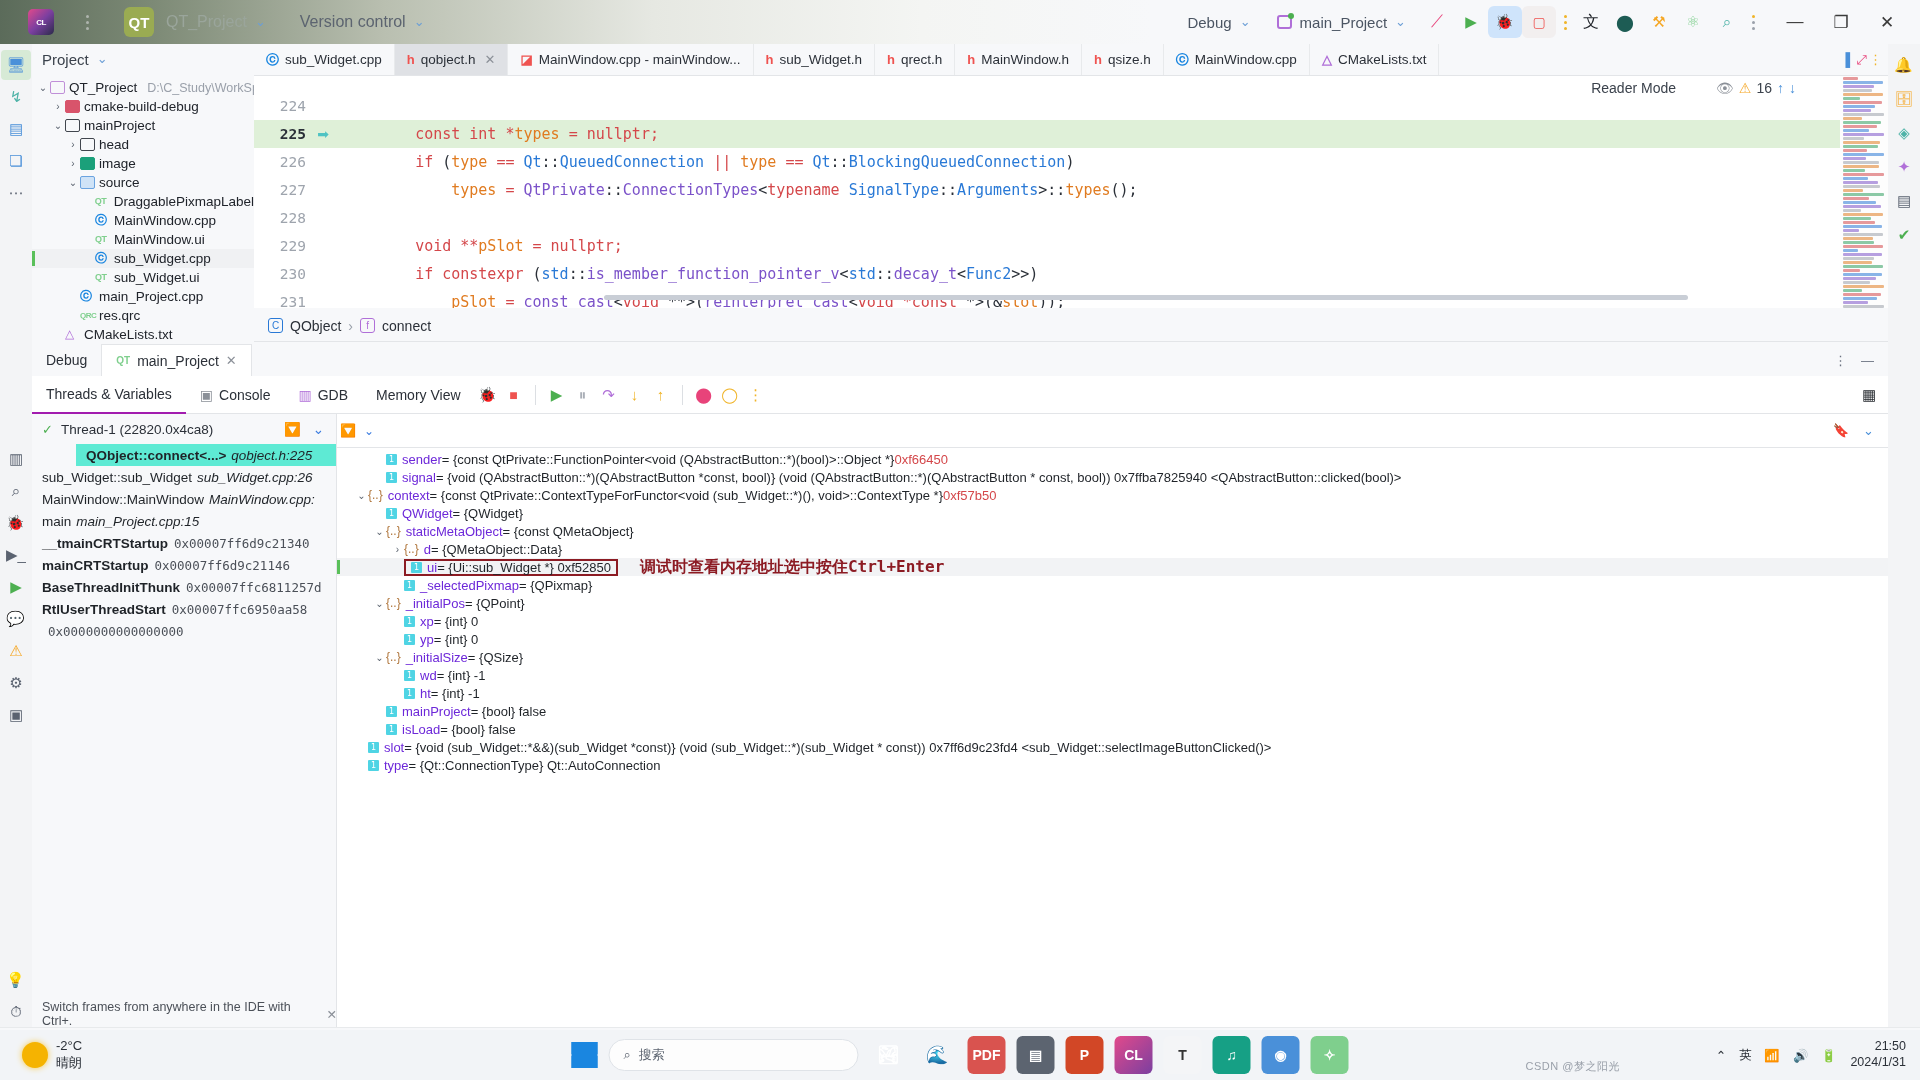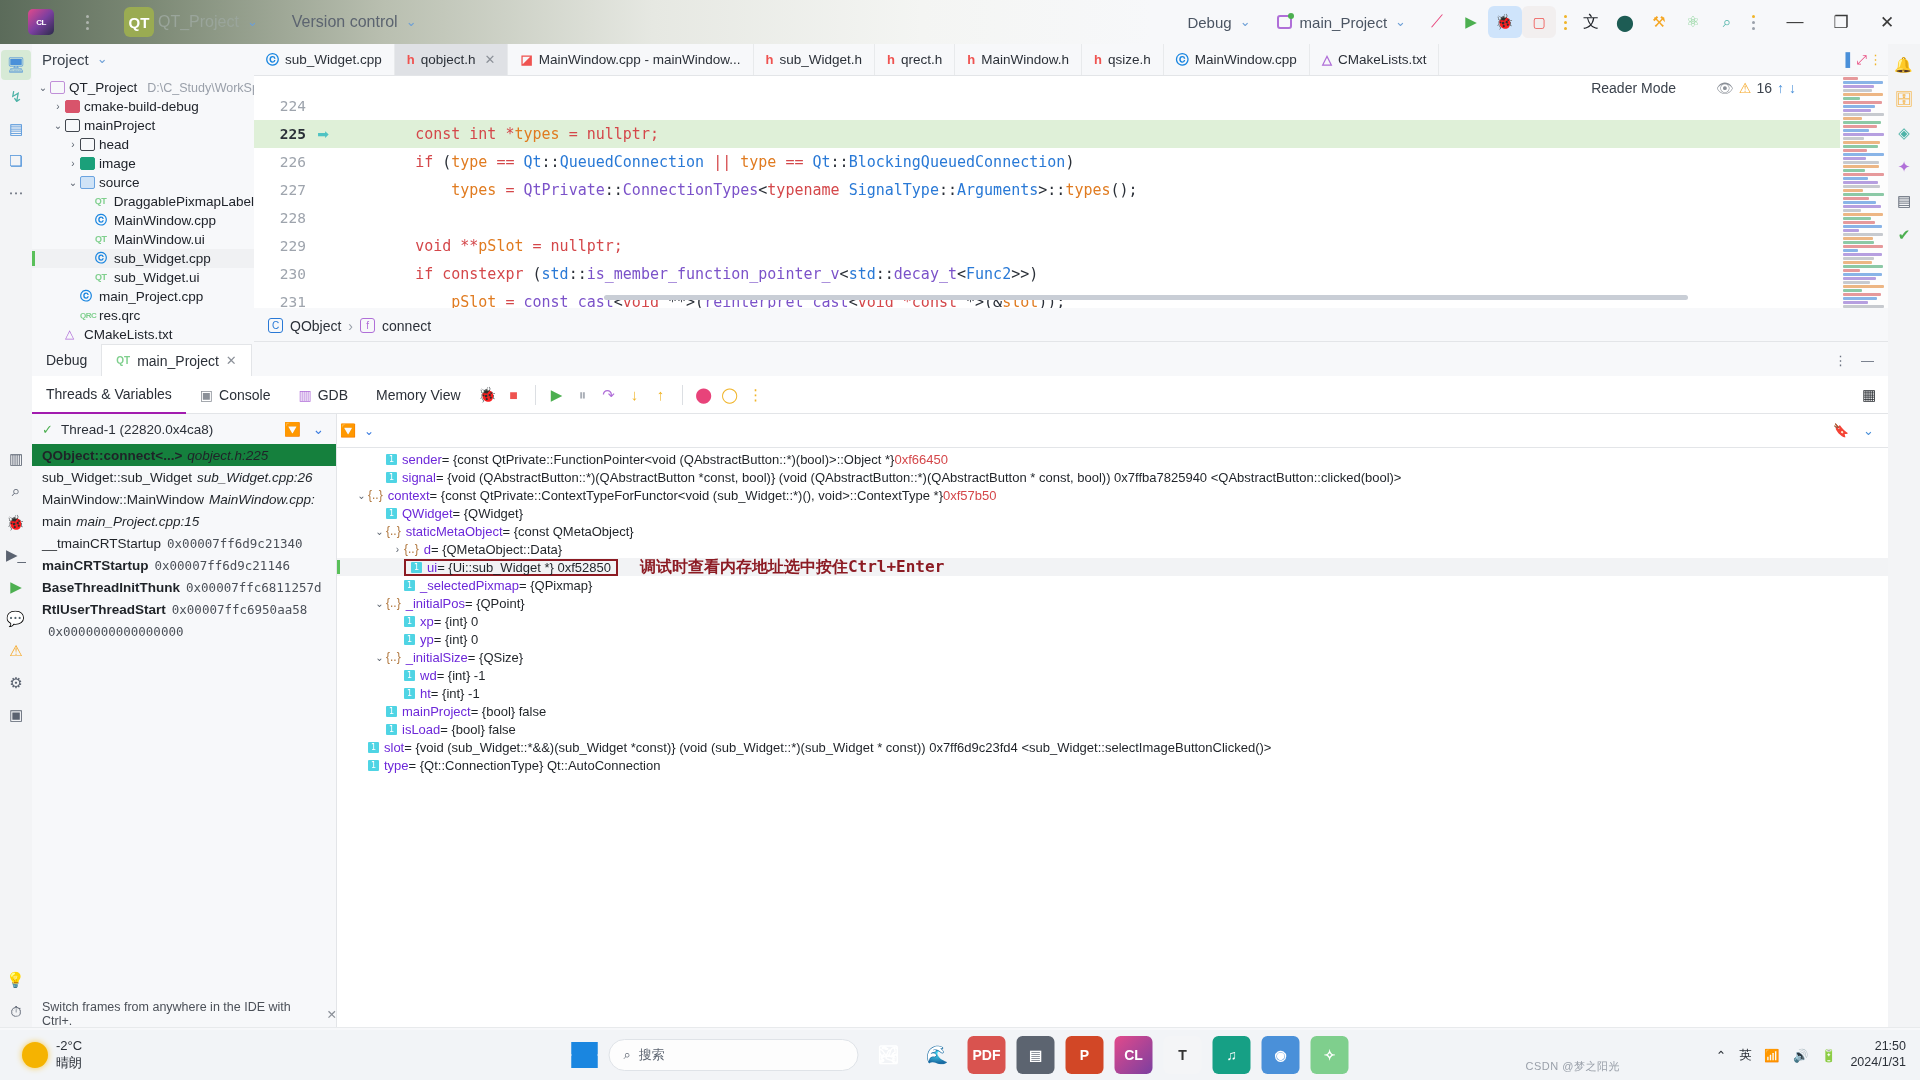--- a/index.html
+++ b/index.html
@@ -20,21 +20,21 @@
   }
   .tb-logo { width:26px; height:26px; margin-left:28px; border-radius:5px;
      background:linear-gradient(135deg,#e24a8b 0%, #7b3fa0 50%, #2b2b4a 100%);
      display:flex; align-items:center; justify-content:center; color:#fff; font-size:8px; font-weight:bold; letter-spacing:-.5px;}
   .tb-dots { width:22px; height:26px; margin-left:22px; display:flex; flex-direction:column;
      align-items:center; justify-content:center; gap:3px;}
   .tb-dots i { display:block; width:3px; height:3px; border-radius:50%; background:#aeb5ae;}
   .qt-badge { width:30px; height:30px; margin-left:26px; border-radius:6px;
      background:#9aab52; color:#fff; font-weight:bold; font-size:15px;
      display:flex; align-items:center; justify-content:center; }
-  .tb-proj { margin-left:4px; font-size:16px; color:#9aa59b; }
+  .tb-proj { margin-left:12px; font-size:16px; color:#9aa59b; }
   .tb-vc { margin-left:34px; font-size:16px; color:#5c6470; }
   .chev { display:inline-block; margin-left:8px; color:#6c9fd6; font-size:13px; transform:translateY(-1px);}
   .tb-right { margin-left:auto; display:flex; align-items:center; gap:0; padding-right:10px;}
   .runcfg { display:flex; align-items:center; font-size:15px; color:#4b5563; }
   .runcfg .icon-win { width:15px; height:14px; border:2px solid #b06fd8; border-radius:3px; margin-right:8px; position:relative;}
   .runcfg .icon-win:after{content:""; position:absolute; right:-4px; top:-4px; width:6px;height:6px;border-radius:50%;background:#4caf50;}
   .tb-btn { width:34px; height:32px; display:flex; align-items:center; justify-content:center; border-radius:6px; cursor:default;}
   .tb-btn.active { background:#cfe4fb; }
   .tb-btn.stopbtn { background:#f2efef; }
   .sep-dots { width:18px; display:flex; flex-direction:column; align-items:center; gap:3px; }
@@ -136,21 +136,21 @@
   .tbtn { width:26px; height:26px; display:flex; align-items:center; justify-content:center; font-size:15px;}
 
   
   .frames { position:absolute; left:32px; top:414px; width:305px; bottom:53px; background:#f7f8fa;
      border-right:1px solid #e3e5e8; overflow:hidden;}
   .fhdr { height:30px; display:flex; align-items:center; gap:8px; padding-left:10px; font-size:13.5px; color:#2b3038;}
   .fhdr .chk { color:#4caf50; font-size:13px;}
   .fhdr-right{ margin-left:auto; display:flex; align-items:center; gap:12px; padding-right:12px;}
   .frow { height:22px; display:flex; align-items:center; padding-left:10px; font-size:13.5px; white-space:nowrap;
      overflow:hidden; color:#1f2328;}
-  .frow.sel { background:#15803d; }
+  .frow.sel { background:#5eead4;margin-left:44px; }
   .frow .fn { font-weight:bold; }
   .frow .fl { color:#1f2328; font-style:italic; margin-left:5px;}
   .frow .fa { color:#4b5058; font-size:12.5px; margin-left:6px; font-family:"DejaVu Sans Mono", monospace;}
   .fhint { position:absolute; left:0; bottom:0; width:305px; height:26px; display:flex; align-items:center;
      padding-left:10px; font-size:12.5px; color:#4b5058; background:#f7f8fa;}
   .fhint .x{margin-left:8px; color:#8b9098;}
 
   
   .evalbar { position:absolute; left:337px; top:414px; right:32px; height:34px; background:#ffffff;
      display:flex; align-items:center; border-bottom:1px solid #e3e5e8;}
@@ -635,21 +635,21 @@
         </div>
         <div class="frow">
           <span class="fn" style="font-weight:normal;">MainWindow::MainWindow</span>
           <span class="fl">MainWindow.cpp:</span>
         </div>
         <div class="frow">
           <span class="fn" style="font-weight:normal;">main</span>
           <span class="fl">main_Project.cpp:15</span>
         </div>
         <div class="frow">
-          <span class="fn" style="font-weight:normal;">__tmainCRTStartup</span>
+          <span class="fn" style="font-weight:bold;">__tmainCRTStartup</span>
           <span class="fa">0x00007ff6d9c21340</span>
         </div>
         <div class="frow">
           <span class="fn" style="font-weight:bold;">mainCRTStartup</span>
           <span class="fa">0x00007ff6d9c21146</span>
         </div>
         <div class="frow">
           <span class="fn" style="font-weight:bold;">BaseThreadInitThunk</span>
           <span class="fa">0x00007ffc6811257d</span>
         </div>

